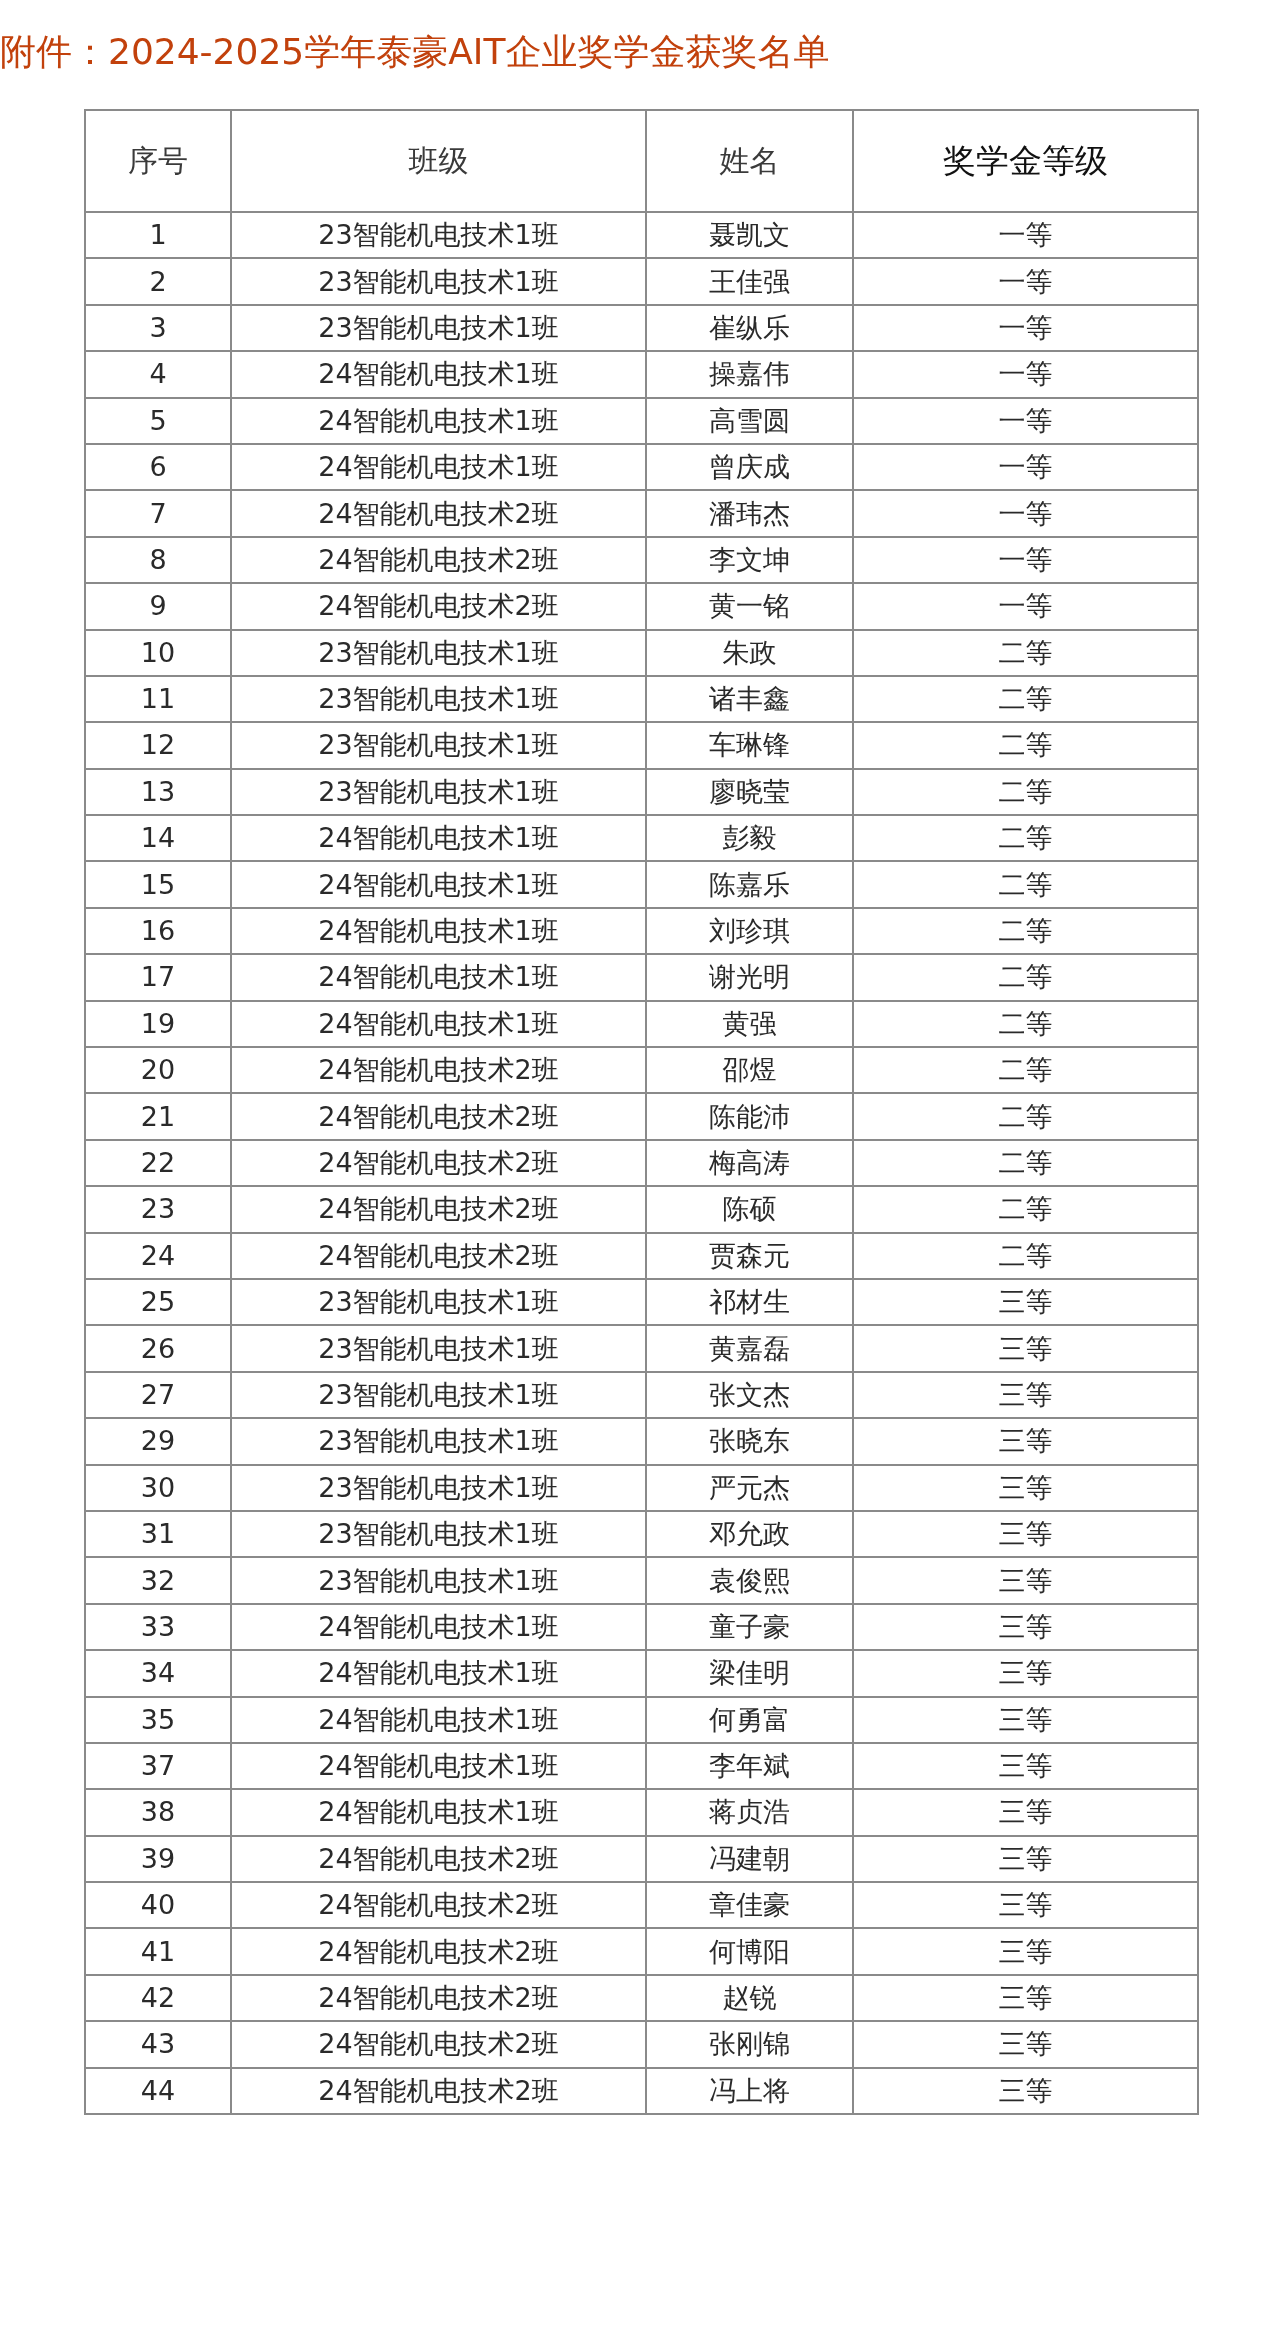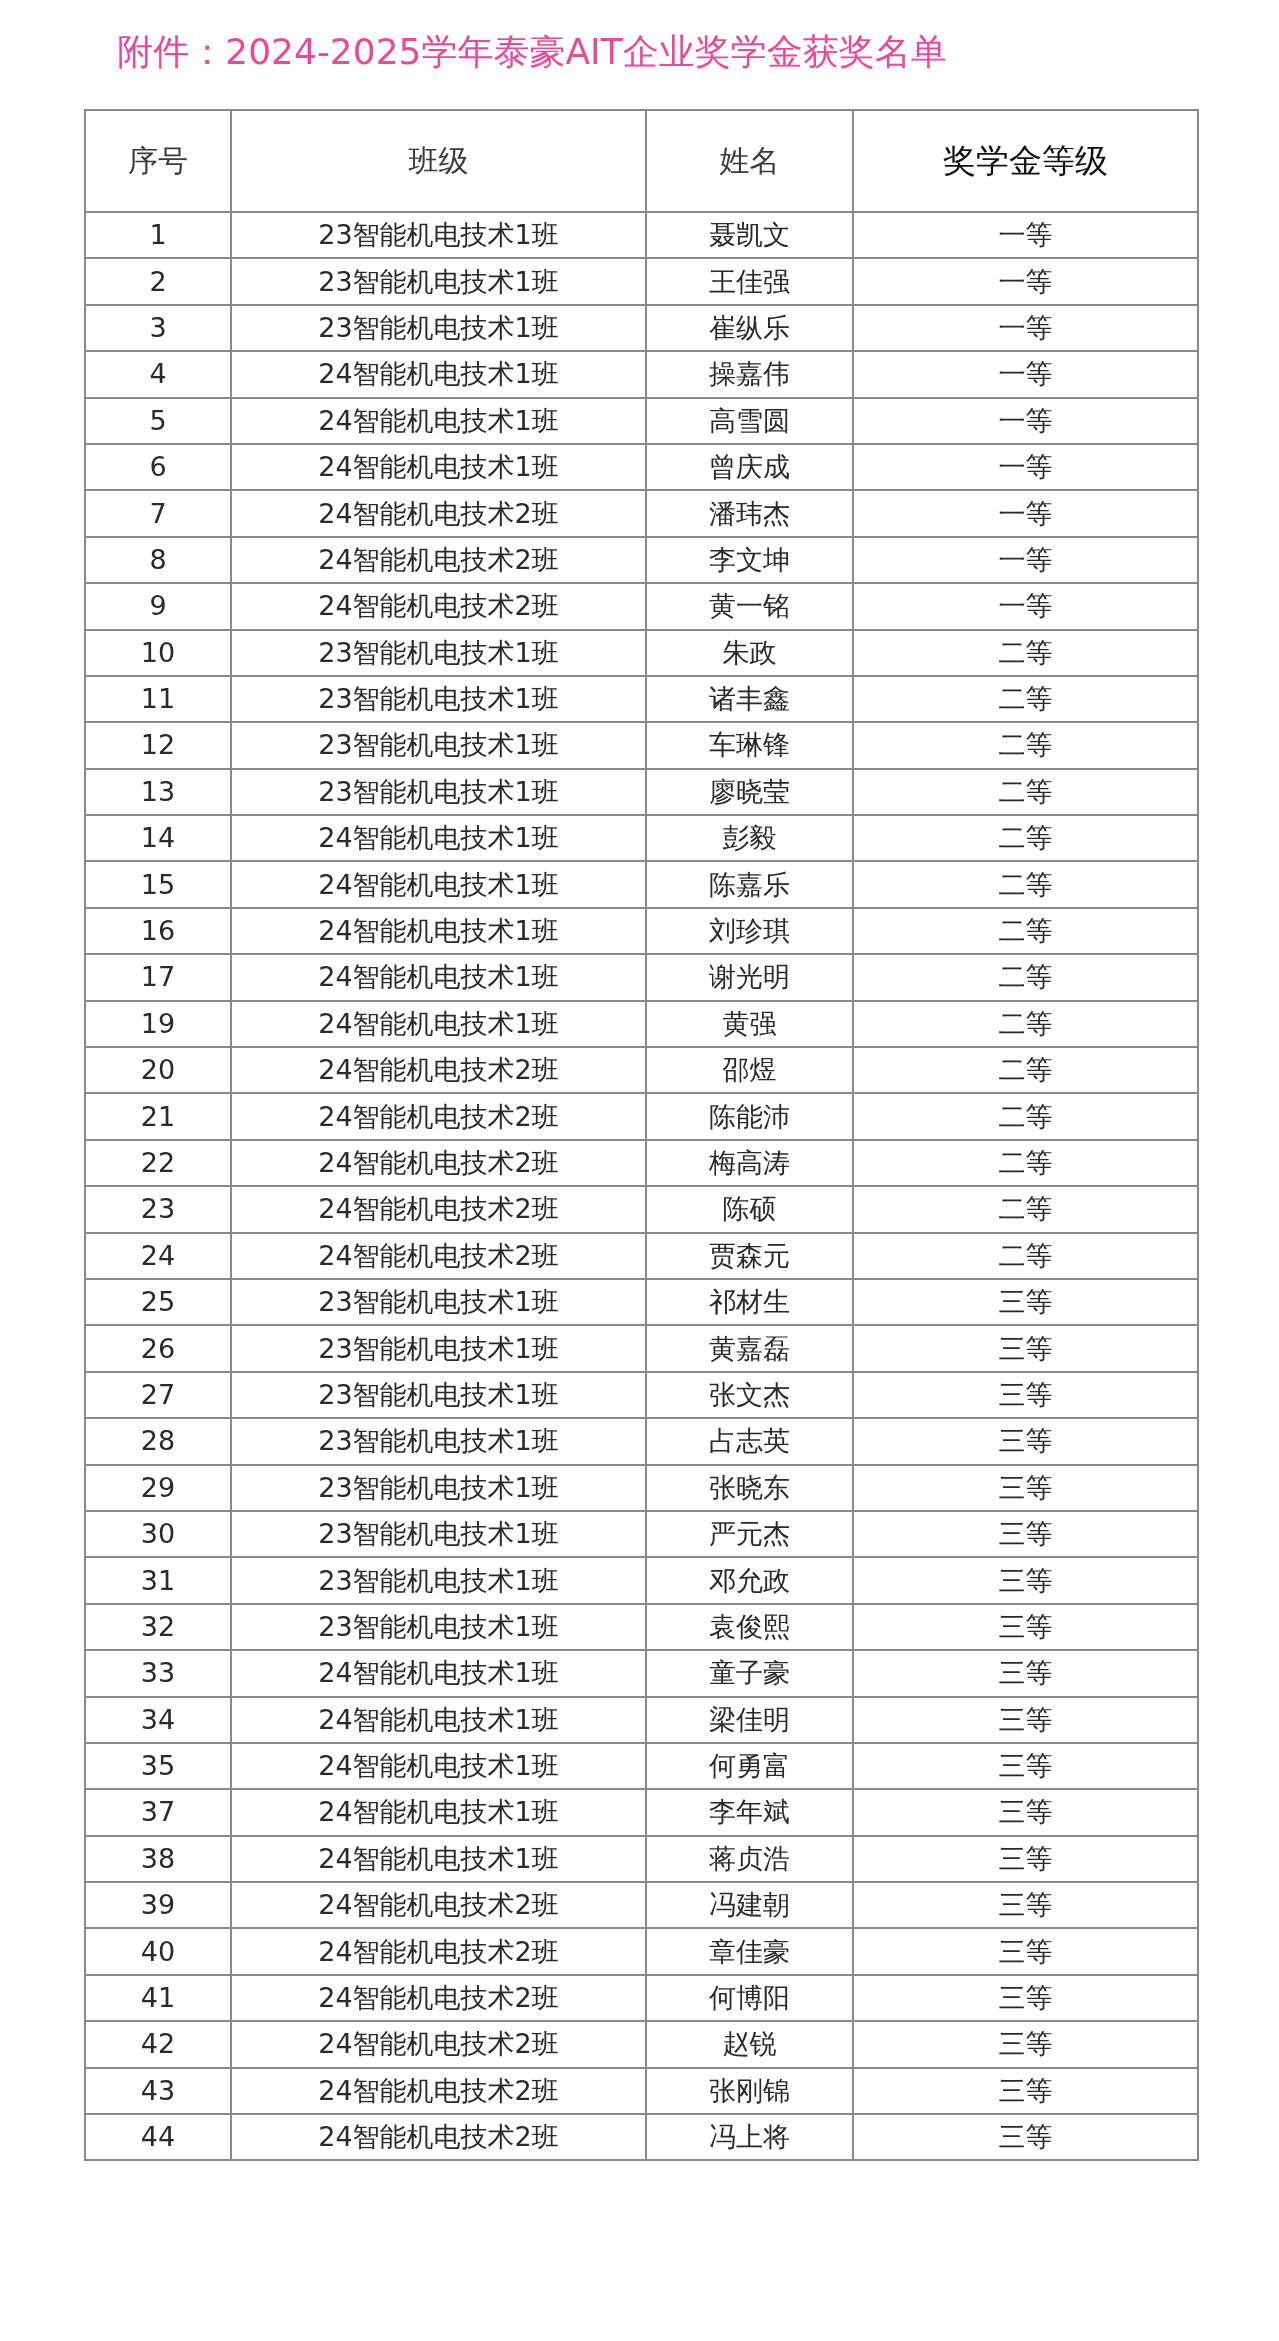--- a/index.html
+++ b/index.html
@@ -2,21 +2,21 @@
 <html><head>
 <meta charset="utf-8">
 <style>
   html, body { margin: 0; padding: 0; background: #ffffff; }
   body {
     width: 1279px; height: 2341px; position: relative; overflow: hidden;
     font-family: "DejaVu Sans", "Liberation Sans", sans-serif; color: #222;
   }
   .title {
     position: absolute; left: 0; top: 26px; width: 1064px;
-    text-align: center; font-size: 36px; color: #ec4899; letter-spacing: 0;
+    font-size: 36px; color: #c2410c; letter-spacing: 0;
     line-height: 52px;
   }
   table.grid {
     position: absolute; left: 84px; top: 85px; width: 1113px;
     border-collapse: collapse; table-layout: fixed; margin-top: 24px;
   }
   table.grid col.c1 { width: 146px; }
   table.grid col.c2 { width: 415px; }
   table.grid col.c3 { width: 207px; }
   table.grid col.c4 { width: 345px; }
@@ -199,26 +199,20 @@
         <td>黄嘉磊</td>
         <td>三等</td>
       </tr>
       <tr>
         <td>27</td>
         <td>23智能机电技术1班</td>
         <td>张文杰</td>
         <td>三等</td>
       </tr>
       <tr>
-        <td>28</td>
-        <td>23智能机电技术1班</td>
-        <td>占志英</td>
-        <td>三等</td>
-      </tr>
-      <tr>
         <td>29</td>
         <td>23智能机电技术1班</td>
         <td>张晓东</td>
         <td>三等</td>
       </tr>
       <tr>
         <td>30</td>
         <td>23智能机电技术1班</td>
         <td>严元杰</td>
         <td>三等</td>

